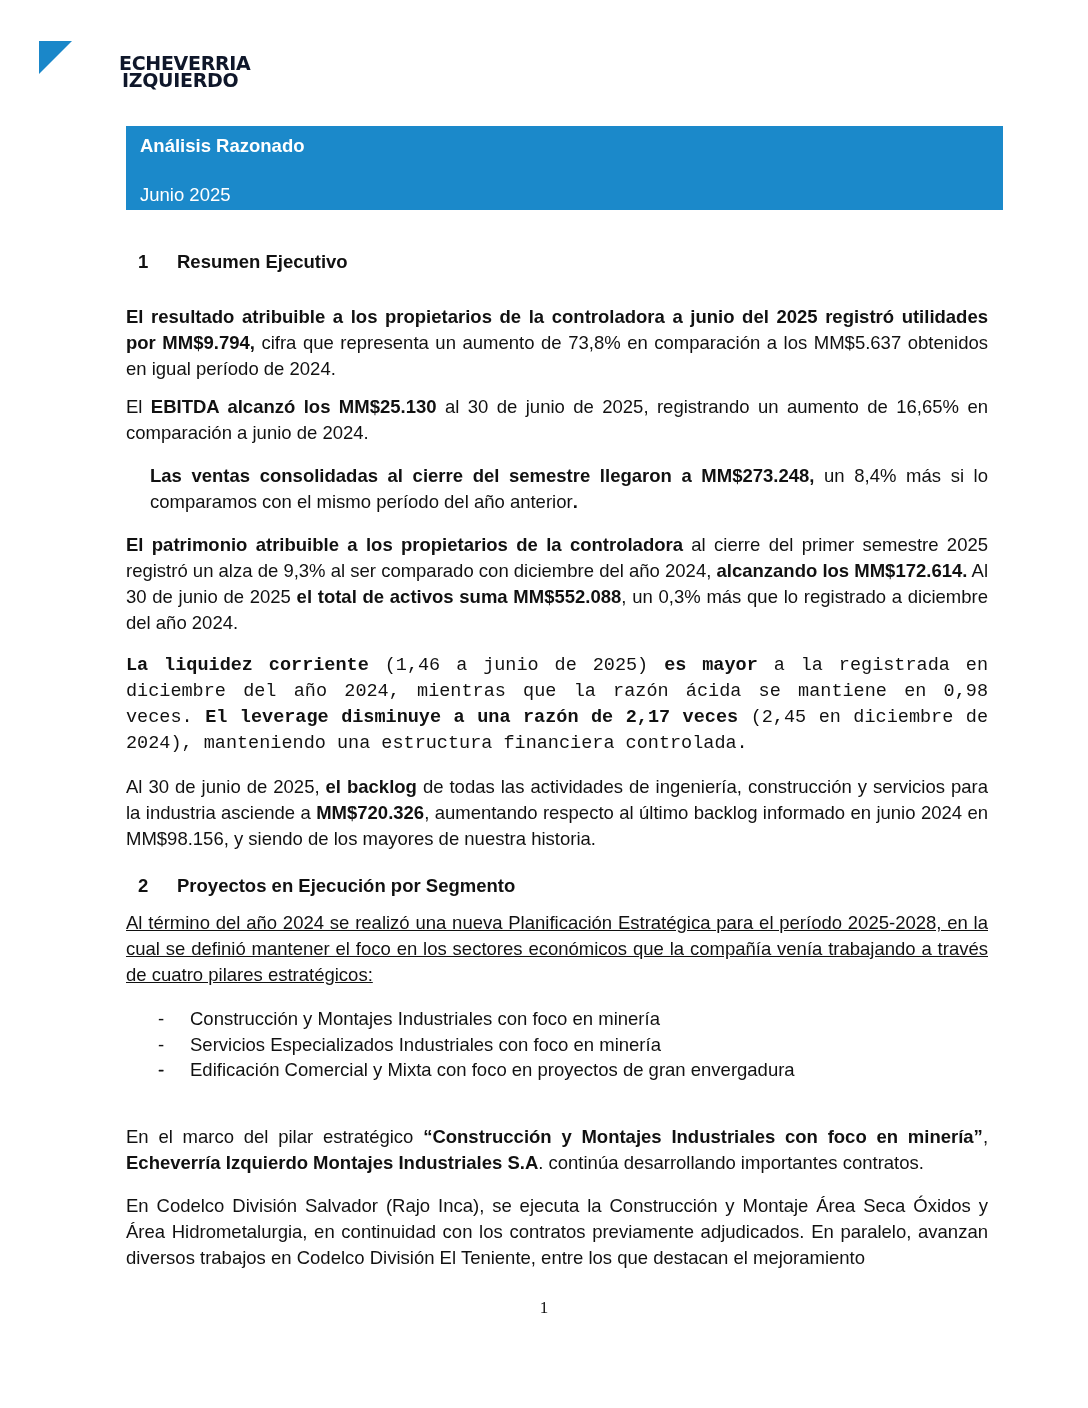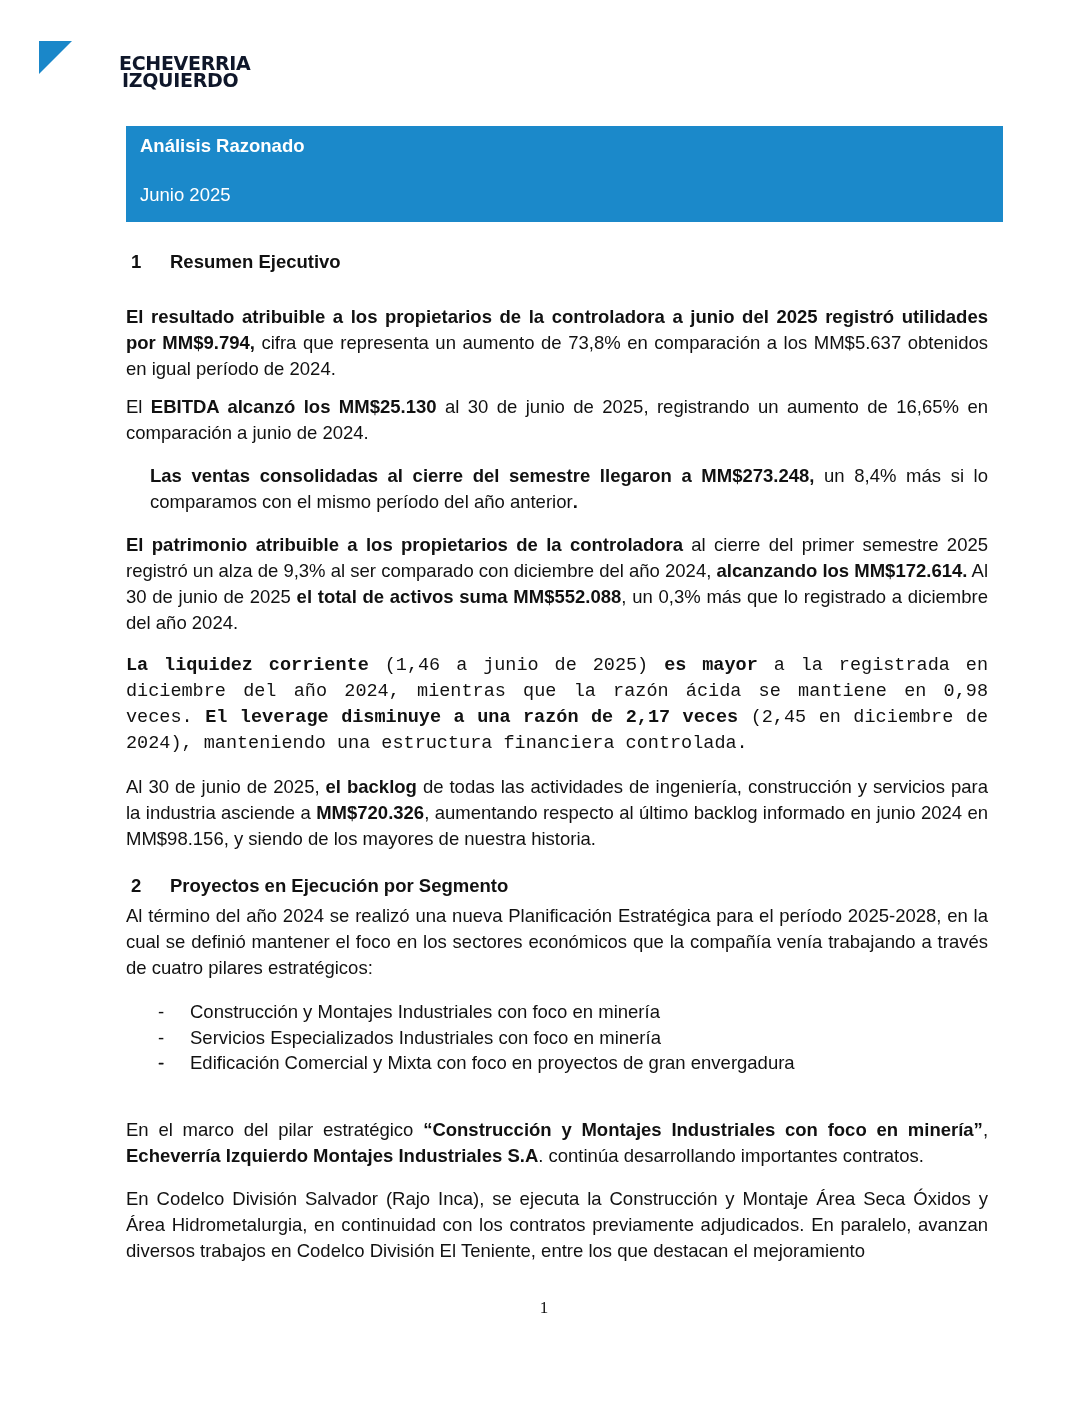--- a/index.html
+++ b/index.html
@@ -12,28 +12,28 @@
     position: absolute; left: 0; top: 0; width: 0; height: 0;
     border-top: 33px solid #1a87c9; border-right: 33px solid transparent;
   }
   .logo-text {
     position: absolute; left: 64px; top: 14px;
     font-family: "DejaVu Sans", sans-serif; font-weight: bold;
     color: #0f172a; font-size: 19px; line-height: 17px; letter-spacing: -0.3px; margin-left: 16px;
   }
   .logo-text .l2 { display: block; padding-left: 3px; }
   .banner {
-    position: absolute; left: 126px; top: 126px; width: 877px; height: 96px;
+    position: absolute; left: 126px; top: 126px; width: 877px; height: 84px;
     background: #1b89ca; color: #ffffff;
   }
   .banner .title { position: absolute; left: 14px; top: 9px; font-size: 18.5px; font-weight: bold; }
   .banner .subtitle { position: absolute; left: 14px; top: 58px; font-size: 18.5px; }
   .content { position: absolute; left: 126px; top: 250px; width: 862px; }
   h2 {
-    font-size: 18.5px; font-weight: bold; margin: 5px; line-height: 24px;
+    font-size: 18.5px; font-weight: bold; margin: 12px; line-height: 24px;
   }
   h2 .num { display: inline-block; width: 39px; }
   p {
     font-size: 18.5px; line-height: 26px; margin: 0; text-align: justify;
   }
   .list { list-style: none; margin: 0; padding: 0; }
   .list li { font-size: 18.5px; line-height: 25.5px; position: relative; padding-left: 64px; }
   .list li .dash { position: absolute; left: 32px; }
   .page-num {
     position: absolute; left: 0; width: 1088px; top: 1298px; text-align: center;
@@ -82,21 +82,21 @@
   </p>
 
   <p style="margin-top:17px;">
     <span>Al 30 de junio de 2025, </span><b>el backlog</b><span> de todas las actividades de ingeniería, construcción y servicios para la industria asciende a </span><b>MM$720.326</b><span>, aumentando respecto al último backlog informado en junio 2024 en MM$98.156, y siendo de los mayores de nuestra historia.</span>
   </p>
 
   <h2 style="margin-top:22px;">
     <span class="num">2</span><span>Proyectos en Ejecución por Segmento</span>
   </h2>
 
-  <p style="">Al término del año 2024 se realizó una nueva Planificación Estratégica para el período 2025-2028, en la cual se definió mantener el foco en los sectores económicos que la compañía venía trabajando a través de cuatro pilares estratégicos:</p>
+  <p style="text-decoration:underline;">Al término del año 2024 se realizó una nueva Planificación Estratégica para el período 2025-2028, en la cual se definió mantener el foco en los sectores económicos que la compañía venía trabajando a través de cuatro pilares estratégicos:</p>
 
   <ul class="list" style="margin-top:18px;">
     <li><span class="dash">-</span><span>Construcción y Montajes Industriales con foco en minería</span></li>
     <li><span class="dash">-</span><span>Servicios Especializados Industriales con foco en minería</span></li>
     <li><span class="dash">-</span></li>
     <li><span class="dash">-</span><span>Edificación Comercial y Mixta con foco en proyectos de gran envergadura</span></li>
   </ul>
 
   <p style="margin-top:41px;">
     <span>En el marco del pilar estratégico </span><b>“Construcción y Montajes Industriales con foco en minería”</b><span>, </span><b>Echeverría Izquierdo Montajes Industriales S.A</b><span>. continúa desarrollando importantes contratos.</span>

